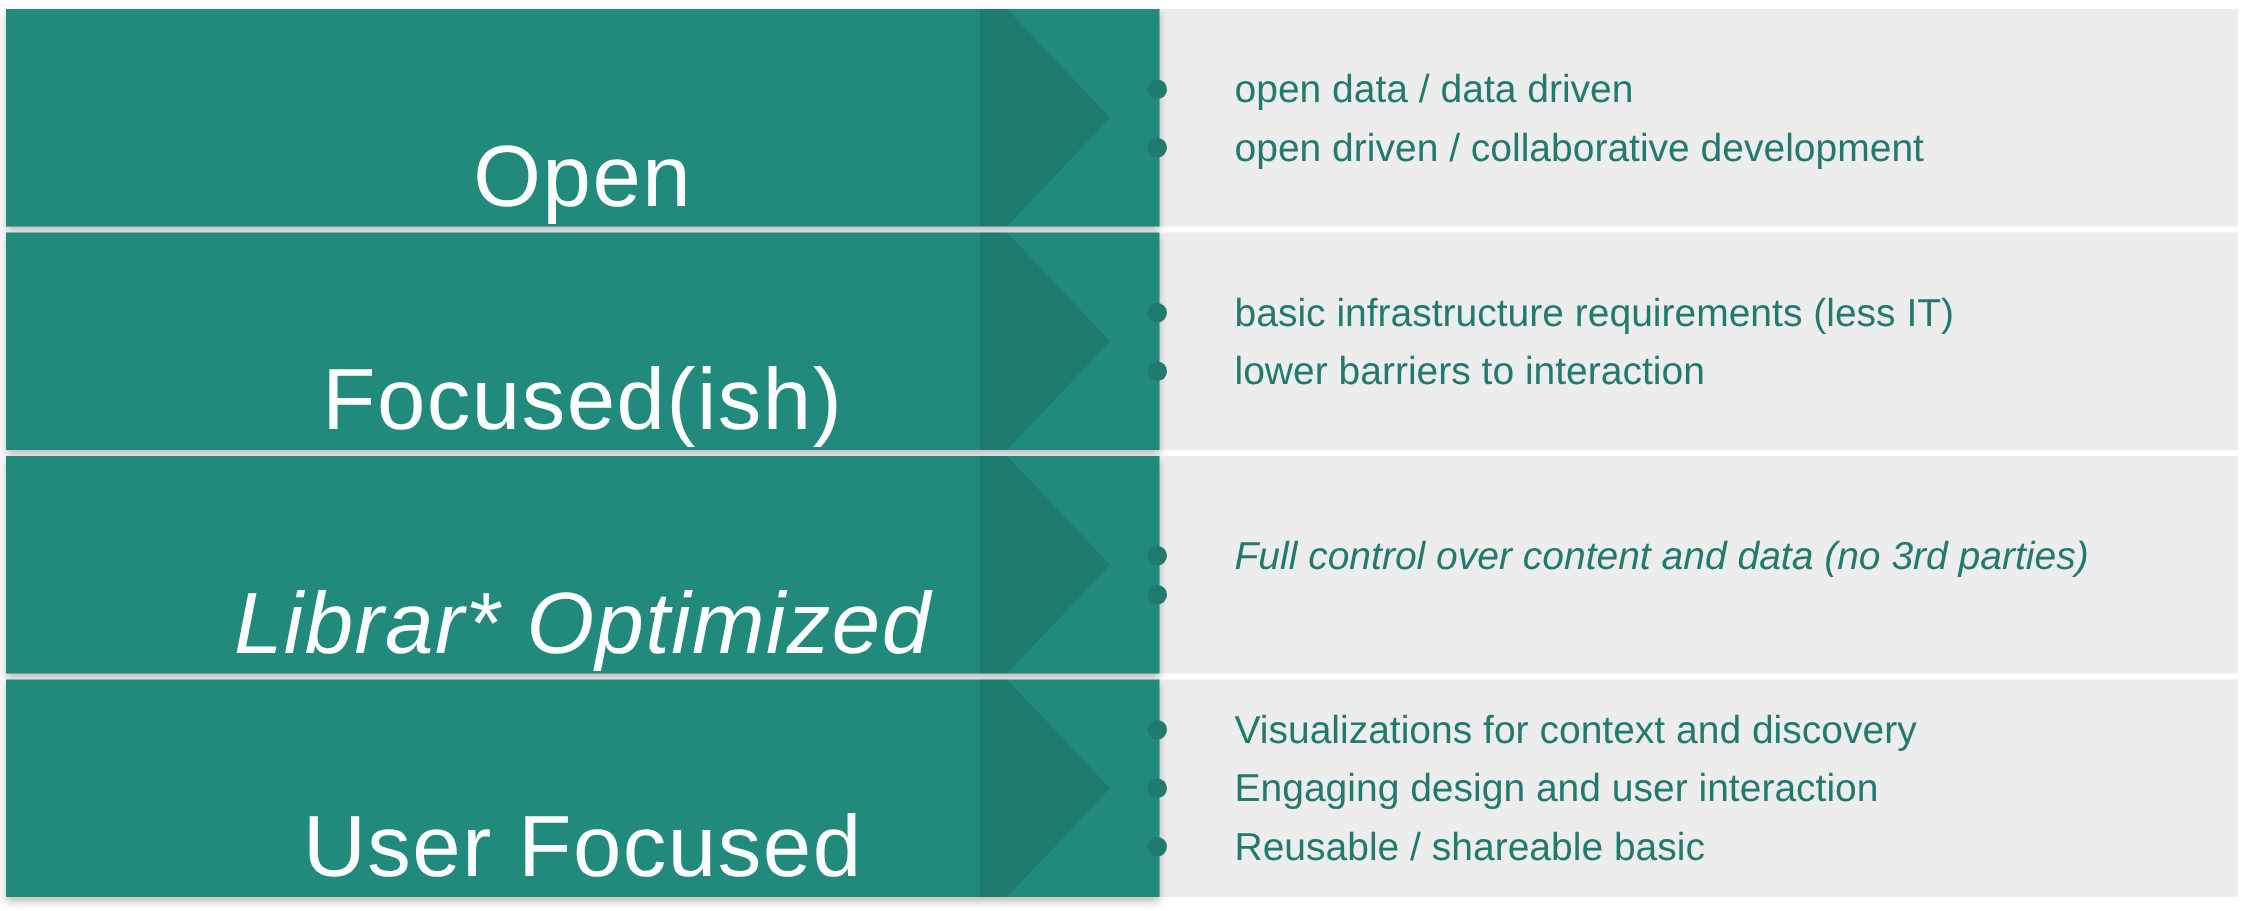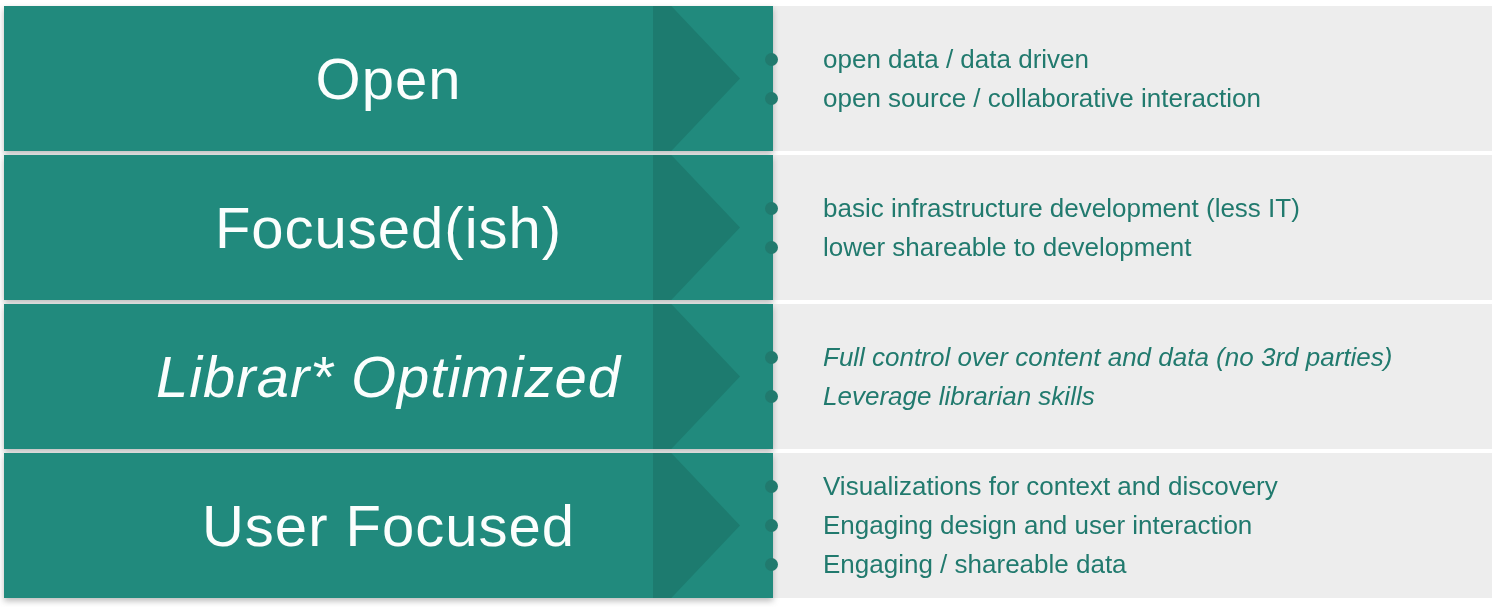--- a/index.html
+++ b/index.html
@@ -22,21 +22,21 @@
     background: #ededed;
   }
 
   .arrow {
     position: absolute; left: 0; top: 0; bottom: 0; width: 736px;
     filter: drop-shadow(0 3px 3px rgba(60,60,60,0.35));
   }
   .arrow-body {
     position: absolute; left: 0; top: 0; bottom: 0; width: 769px;
     background: #218a7d;
-    display: flex; align-items: center; justify-content: center;
+    display: flex; align-items: flex-end; justify-content: center;
   }
   .arrow-head {
     position: absolute; left: 649px; top: 0; bottom: 0; width: 87px;
     background: #1d7b6f;
     clip-path: polygon(0 0, 21% 0, 100% 50%, 21% 100%, 0 100%);
   }
   .row-title {
     color: #fbfefd;
     font-size: 58px;
     font-weight: 100;
@@ -79,61 +79,60 @@
       </div>
       <div class="arrow-head"></div>
     </div>
     <ul class="bullets">
       <li class="bullet">
         <span class="dot"></span>
         <span class="bullet-text">open data / data driven</span>
       </li>
       <li class="bullet">
         <span class="dot"></span>
-        <span class="bullet-text">open source / collaborative interaction</span>
+        <span class="bullet-text">open driven / collaborative development</span>
       </li>
     </ul>
   </section>
 
   <section class="row r1">
     <div class="panel"></div>
     <div class="arrow">
       <div class="arrow-body">
         <h2 class="row-title">Focused(ish)</h2>
       </div>
       <div class="arrow-head"></div>
     </div>
     <ul class="bullets">
       <li class="bullet">
         <span class="dot"></span>
-        <span class="bullet-text">basic infrastructure development (less IT)</span>
+        <span class="bullet-text">basic infrastructure requirements (less IT)</span>
       </li>
       <li class="bullet">
         <span class="dot"></span>
-        <span class="bullet-text">lower shareable to development</span>
+        <span class="bullet-text">lower barriers to interaction</span>
       </li>
     </ul>
   </section>
 
   <section class="row r2">
     <div class="panel"></div>
     <div class="arrow">
       <div class="arrow-body">
         <h2 class="row-title">Librar* Optimized</h2>
       </div>
       <div class="arrow-head"></div>
     </div>
     <ul class="bullets">
       <li class="bullet">
         <span class="dot"></span>
         <span class="bullet-text">Full control over content and data (no 3rd parties)</span>
       </li>
       <li class="bullet">
         <span class="dot"></span>
-        <span class="bullet-text">Leverage librarian skills</span>
       </li>
     </ul>
   </section>
 
   <section class="row r3">
     <div class="panel"></div>
     <div class="arrow">
       <div class="arrow-body">
         <h2 class="row-title">User Focused</h2>
       </div>
@@ -143,18 +142,18 @@
       <li class="bullet">
         <span class="dot"></span>
         <span class="bullet-text">Visualizations for context and discovery</span>
       </li>
       <li class="bullet">
         <span class="dot"></span>
         <span class="bullet-text">Engaging design and user interaction</span>
       </li>
       <li class="bullet">
         <span class="dot"></span>
-        <span class="bullet-text">Engaging / shareable data</span>
+        <span class="bullet-text">Reusable / shareable basic</span>
       </li>
     </ul>
   </section>
 
 </div>
 
 </body></html>

